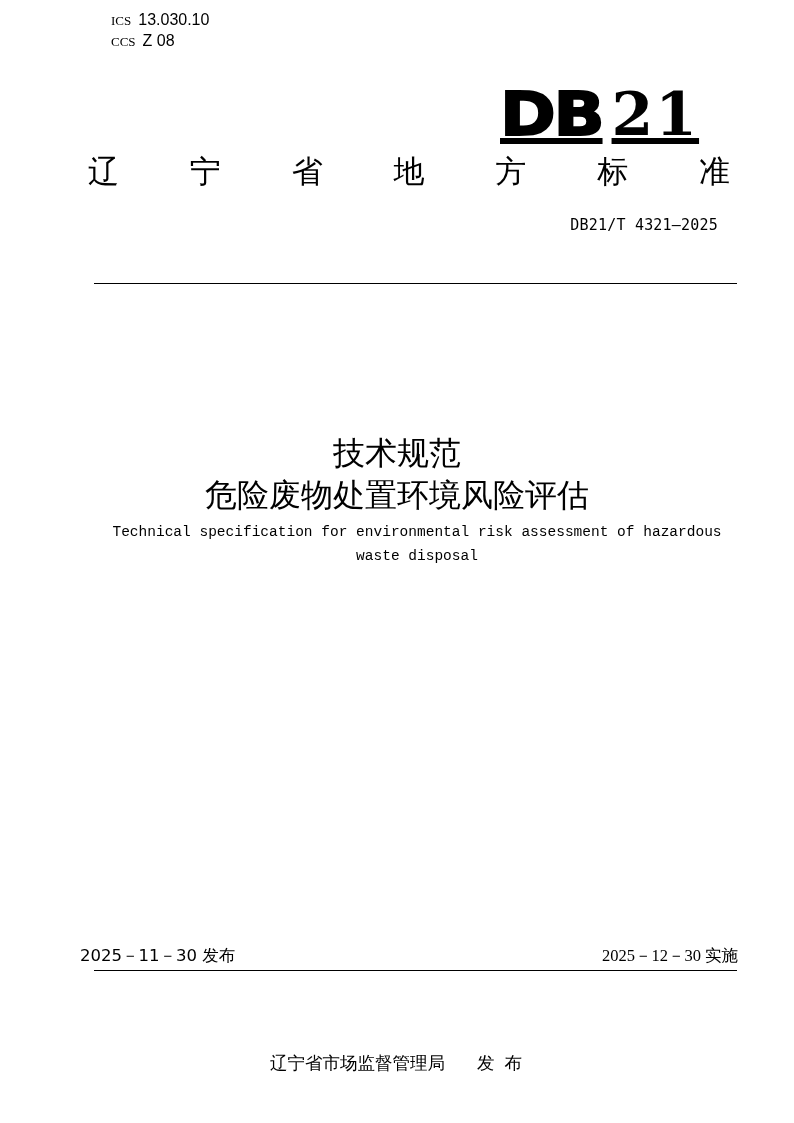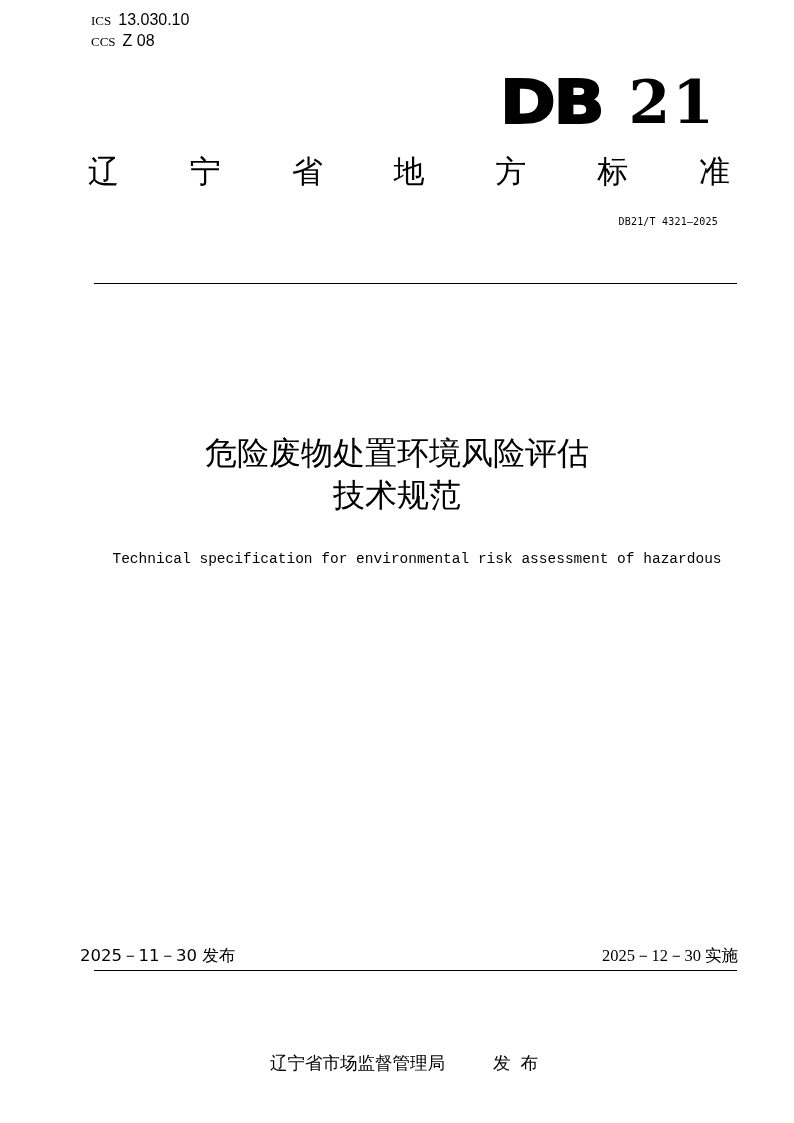--- a/index.html
+++ b/index.html
@@ -22,73 +22,75 @@
       left: 91px;
       top: 10px;
       font-size: 12px;
       line-height: 20px;
     }
     .code-row { display: flex; align-items: baseline; white-space: nowrap; }
     .code-key {
       font-family: "Liberation Serif", "DejaVu Serif", serif;
       font-size: 13px;
       margin-right: 7px;
+      margin-left: 20px;
     }
     .code-val {
       font-family: Liberation Sans, sans-serif;
       font-size: 16px;
     }
 
     
     .logo {
       left: 500px;
-      top: 76px;
+      top: 88px;
       height: 52px;
       display: flex;
       align-items: flex-start;
+      text-decoration: underline;
     }
     .logo-db {
       font-family: "DejaVu Sans", "Liberation Sans", sans-serif;
       font-weight: 900;
       font-size: 60px;
       line-height: 52px;
       letter-spacing: -2px;
       transform: scaleX(1.12);
       transform-origin: left bottom;
       margin-right: 16px;
       -webkit-text-stroke: 2px #000;
     }
     .logo-num {
       font-family: "DejaVu Serif", "Liberation Serif", serif;
       font-weight: bold;
       font-size: 60px;
       line-height: 52px;
       letter-spacing: 2px;
-      margin-left: 21px;
+      margin-left: 4px;
     }
 
     
     .std-type {
       left: 88px;
       top: 150px;
       width: 642px;
       height: 44px;
       display: flex;
       justify-content: space-between;
       align-items: center;
       font-size: 31px;
       font-family: "DejaVu Sans", sans-serif;
     }
     .std-type span { display: block; }
 
     .std-number {
       right: 76px;
       top: 216px;
       font-family: "DejaVu Sans Mono", "Liberation Mono", monospace;
-      font-size: 10px;
+      font-size: 15px;
       letter-spacing: 0.2px;
       white-space: nowrap;
     }
 
     .rule {
       left: 94px;
       width: 643px;
       height: 0;
       border-top: 1.5px solid #000;
     }
@@ -104,21 +106,21 @@
       font-size: 32px;
       line-height: 42px;
       font-family: "DejaVu Sans", sans-serif;
     }
     .title-cn div { white-space: nowrap; }
 
     
     .title-en {
       left: 60px;
       width: 714px;
-      top: 547px;
+      top: 520px;
       text-align: center;
       font-family: "Liberation Mono", "DejaVu Sans Mono", monospace;
       font-size: 14.5px;
       line-height: 24px;
     }
     .title-en div { white-space: nowrap; }
 
     
     .date-left {
       left: 80px;
@@ -139,21 +141,21 @@
     .issuer {
       left: 270px;
       top: 1051px;
       font-size: 17.5px;
       white-space: nowrap;
       display: flex;
       align-items: center;
       font-family: "DejaVu Sans", sans-serif;
     }
     .issuer-action {
-      margin-left: 48px;
+      margin-left: 32px;
       letter-spacing: 10px;
     }
   </style>
 </head>
 <body>
 
 <div class="abs codes">
   <div class="code-row">
     <span class="code-key">ICS</span>
     <span class="code-val">13.030.10</span>
@@ -177,26 +179,27 @@
   <span>方</span>
   <span>标</span>
   <span>准</span>
 </div>
 
 <div class="abs std-number">DB21/T 4321—2025</div>
 
 <div class="abs rule rule-top"></div>
 
 <div class="abs title-cn">
+  <div>技术规范</div>
   <div>危险废物处置环境风险评估</div>
-  <div>技术规范</div>
 </div>
 
 <div class="abs title-en">
   <div>Technical specification for environmental risk assessment of hazardous</div>
+  <div>waste disposal</div>
 </div>
 
 <div class="abs date-left">2025－11－30 发布</div>
 <div class="abs date-right">2025－12－30 实施</div>
 
 <div class="abs rule rule-bottom"></div>
 
 <div class="abs issuer">
   <span>辽宁省市场监督管理局</span>
   <span class="issuer-action">发布</span>

